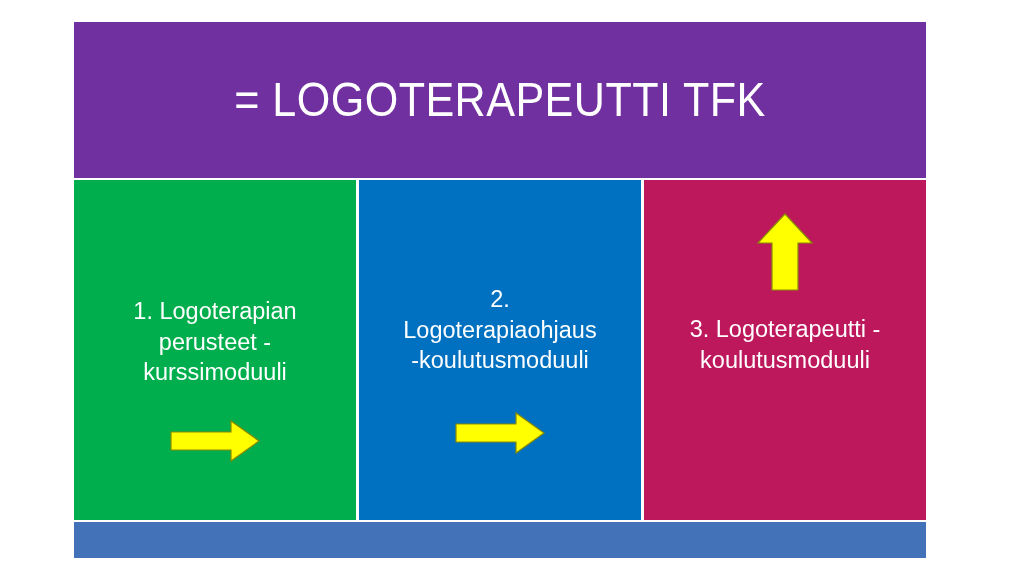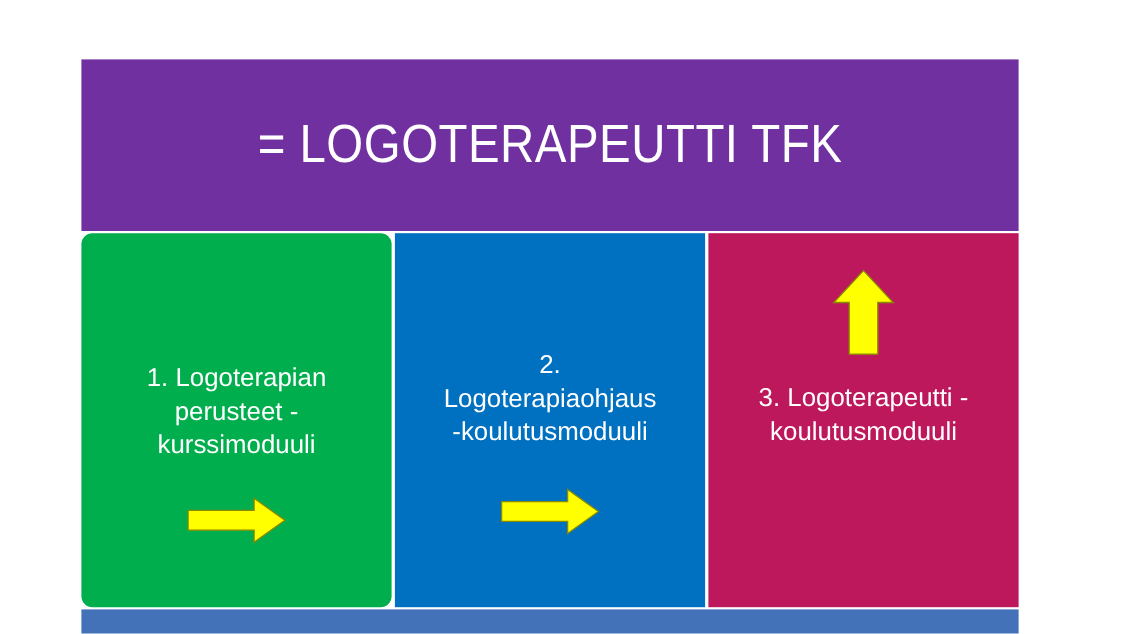--- a/index.html
+++ b/index.html
@@ -12,21 +12,20 @@
     height: 576px;
     overflow: hidden;
     font-family: "Liberation Sans", sans-serif;
   }
 
   #slide {
     position: relative;
     width: 1024px;
     height: 408px;
     background: #ffffff;
-    margin-top: 32px;
   }
 
   
   .header-banner {
     position: absolute;
     left: 74px;
     top: 22px;
     width: 852px;
     height: 156px;
     background: #7030A0;
@@ -59,21 +58,21 @@
   }
   .module-box {
     position: relative;
     flex: 1 1 0;
     display: flex;
     flex-direction: column;
     align-items: center;
     justify-content: flex-start;
     overflow: hidden;
   }
-  .module-box.green { background: #00AE4D; border-radius: 10px; }
+  .module-box.green { background: #00AE4D; }
   .module-box.blue  { background: #0070C0; }
   .module-box.red   { background: #be185d; }
 
   .module-label {
     color: #FFFFFF;
     font-family: "Liberation Sans", sans-serif;
     font-size: 23.5px;
     font-weight: 400;
     line-height: 1.30;
     text-align: center;

